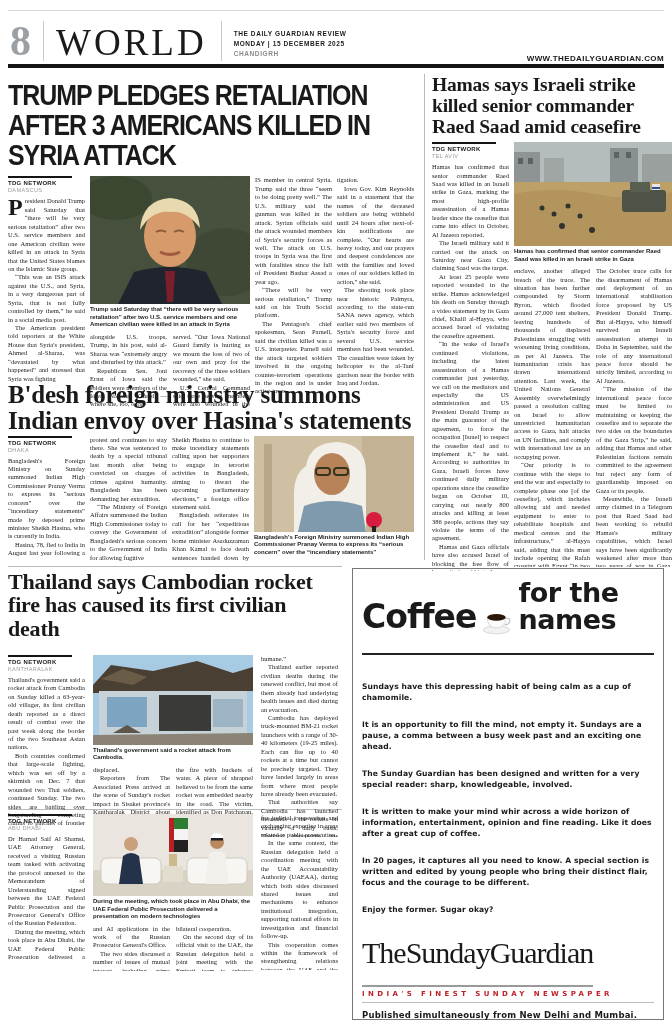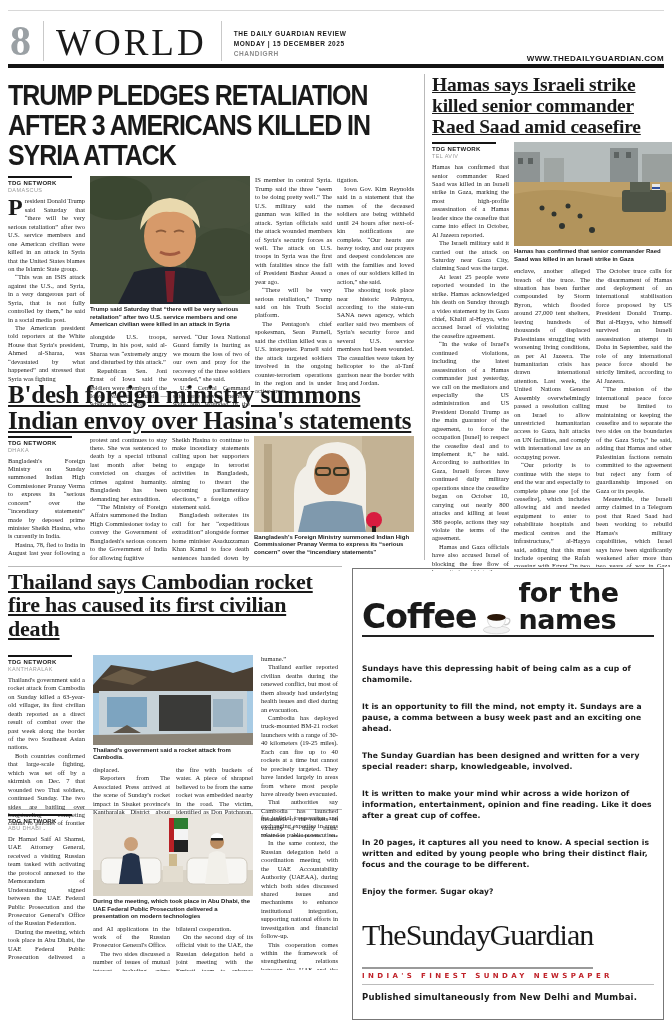--- a/index.html
+++ b/index.html
@@ -18,21 +18,21 @@
              letter-spacing:.4px;}
   .black-rule{position:absolute;top:64px;left:8px;right:8px;height:4px;background:#141414;}
   
   .content{position:absolute;top:72px;left:8px;width:656px;height:948px;}
   .vdiv{position:absolute;width:1px;background:#b9b9b9;}
   .hdiv{position:absolute;height:1px;background:#b9b9b9;}
   section,aside{position:absolute;}
   
   .headline-sans{font-family:"Liberation Sans",sans-serif;font-weight:800;font-size:29px;
       line-height:1.04;letter-spacing:-1.2px;transform:scaleX(.86);transform-origin:left top;width:116%;}
-  .headline-serif{font-weight:bold;letter-spacing:-.2px;text-decoration:underline;}
+  .headline-serif{font-weight:bold;letter-spacing:-.2px;}
   .byline{font-family:"Liberation Sans",sans-serif;margin-bottom:4px;}
   .byline .bname{border-top:2px solid #141414;width:64px;padding-top:2px;font-size:6px;font-weight:bold;letter-spacing:.3px;}
   .byline .bcity{font-size:5.5px;color:#999;letter-spacing:.4px;margin-top:1px;}
   .body-row{display:flex;}
   .col{overflow:hidden;font-size:6.5px;line-height:1.3;text-align:justify;}
   .col p{margin:0;text-indent:7px;}
   .col p:first-child{text-indent:0;}
   .dropcap p:first-child::first-letter{float:left;font-size:24px;line-height:19px;font-weight:bold;padding:1px 2px 0 0;}
   figure{margin:0;}
   .photo{display:block;width:100%;}
@@ -73,21 +73,21 @@
   .art-uae{left:0;top:742px;width:332px;height:206px;}
   .art-uae .headline-serif{font-size:21px;line-height:1.08;margin-bottom:5px;}
   .art-uae .body-row{gap:8px;height:156px;}
   .u-c{width:77px;height:156px;}
   .u-mid{width:160px;}
   .u-sub{width:77px;height:46px;}
   .u-mid .subrow{gap:6px;}
   
   .ad-box{left:344px;top:496px;width:312px;height:452px;border:1px solid #777;
           font-family:"DejaVu Sans",sans-serif;padding:10px 9px;box-sizing:border-box;}
-  .ad-head{display:flex;align-items:flex-end;border-bottom:2px solid #222;padding-bottom:2px;}
+  .ad-head{display:flex;align-items:flex-end;border-bottom:2px solid #222;padding-bottom:20px;}
   .ad-coffee{font-size:33px;font-weight:bold;letter-spacing:-1px;line-height:1;}
   .ad-cup{margin:0 6px -8px 6px;}
   .ad-mind{font-size:27px;font-weight:bold;letter-spacing:-.5px;line-height:1;}
   .ad-lines{margin-top:26px;}
   .ad-lines p{font-size:7.6px;font-weight:bold;line-height:1.45;margin:16px 0 9px 0;letter-spacing:.1px;}
   .ad-logo-wrap{margin-top:22px;}
   .ad-logo{font-family:"Liberation Serif",serif;font-size:30px;letter-spacing:-1px;border-bottom:2px solid #9a9a9a;
            display:inline-block;line-height:1.05;padding-bottom:16px;}
   .ad-tagline{color:#c02128;font-size:7px;font-weight:bold;letter-spacing:3.4px;margin-top:3px;
               border-bottom:1px solid #bbb;padding-bottom:4px;}

